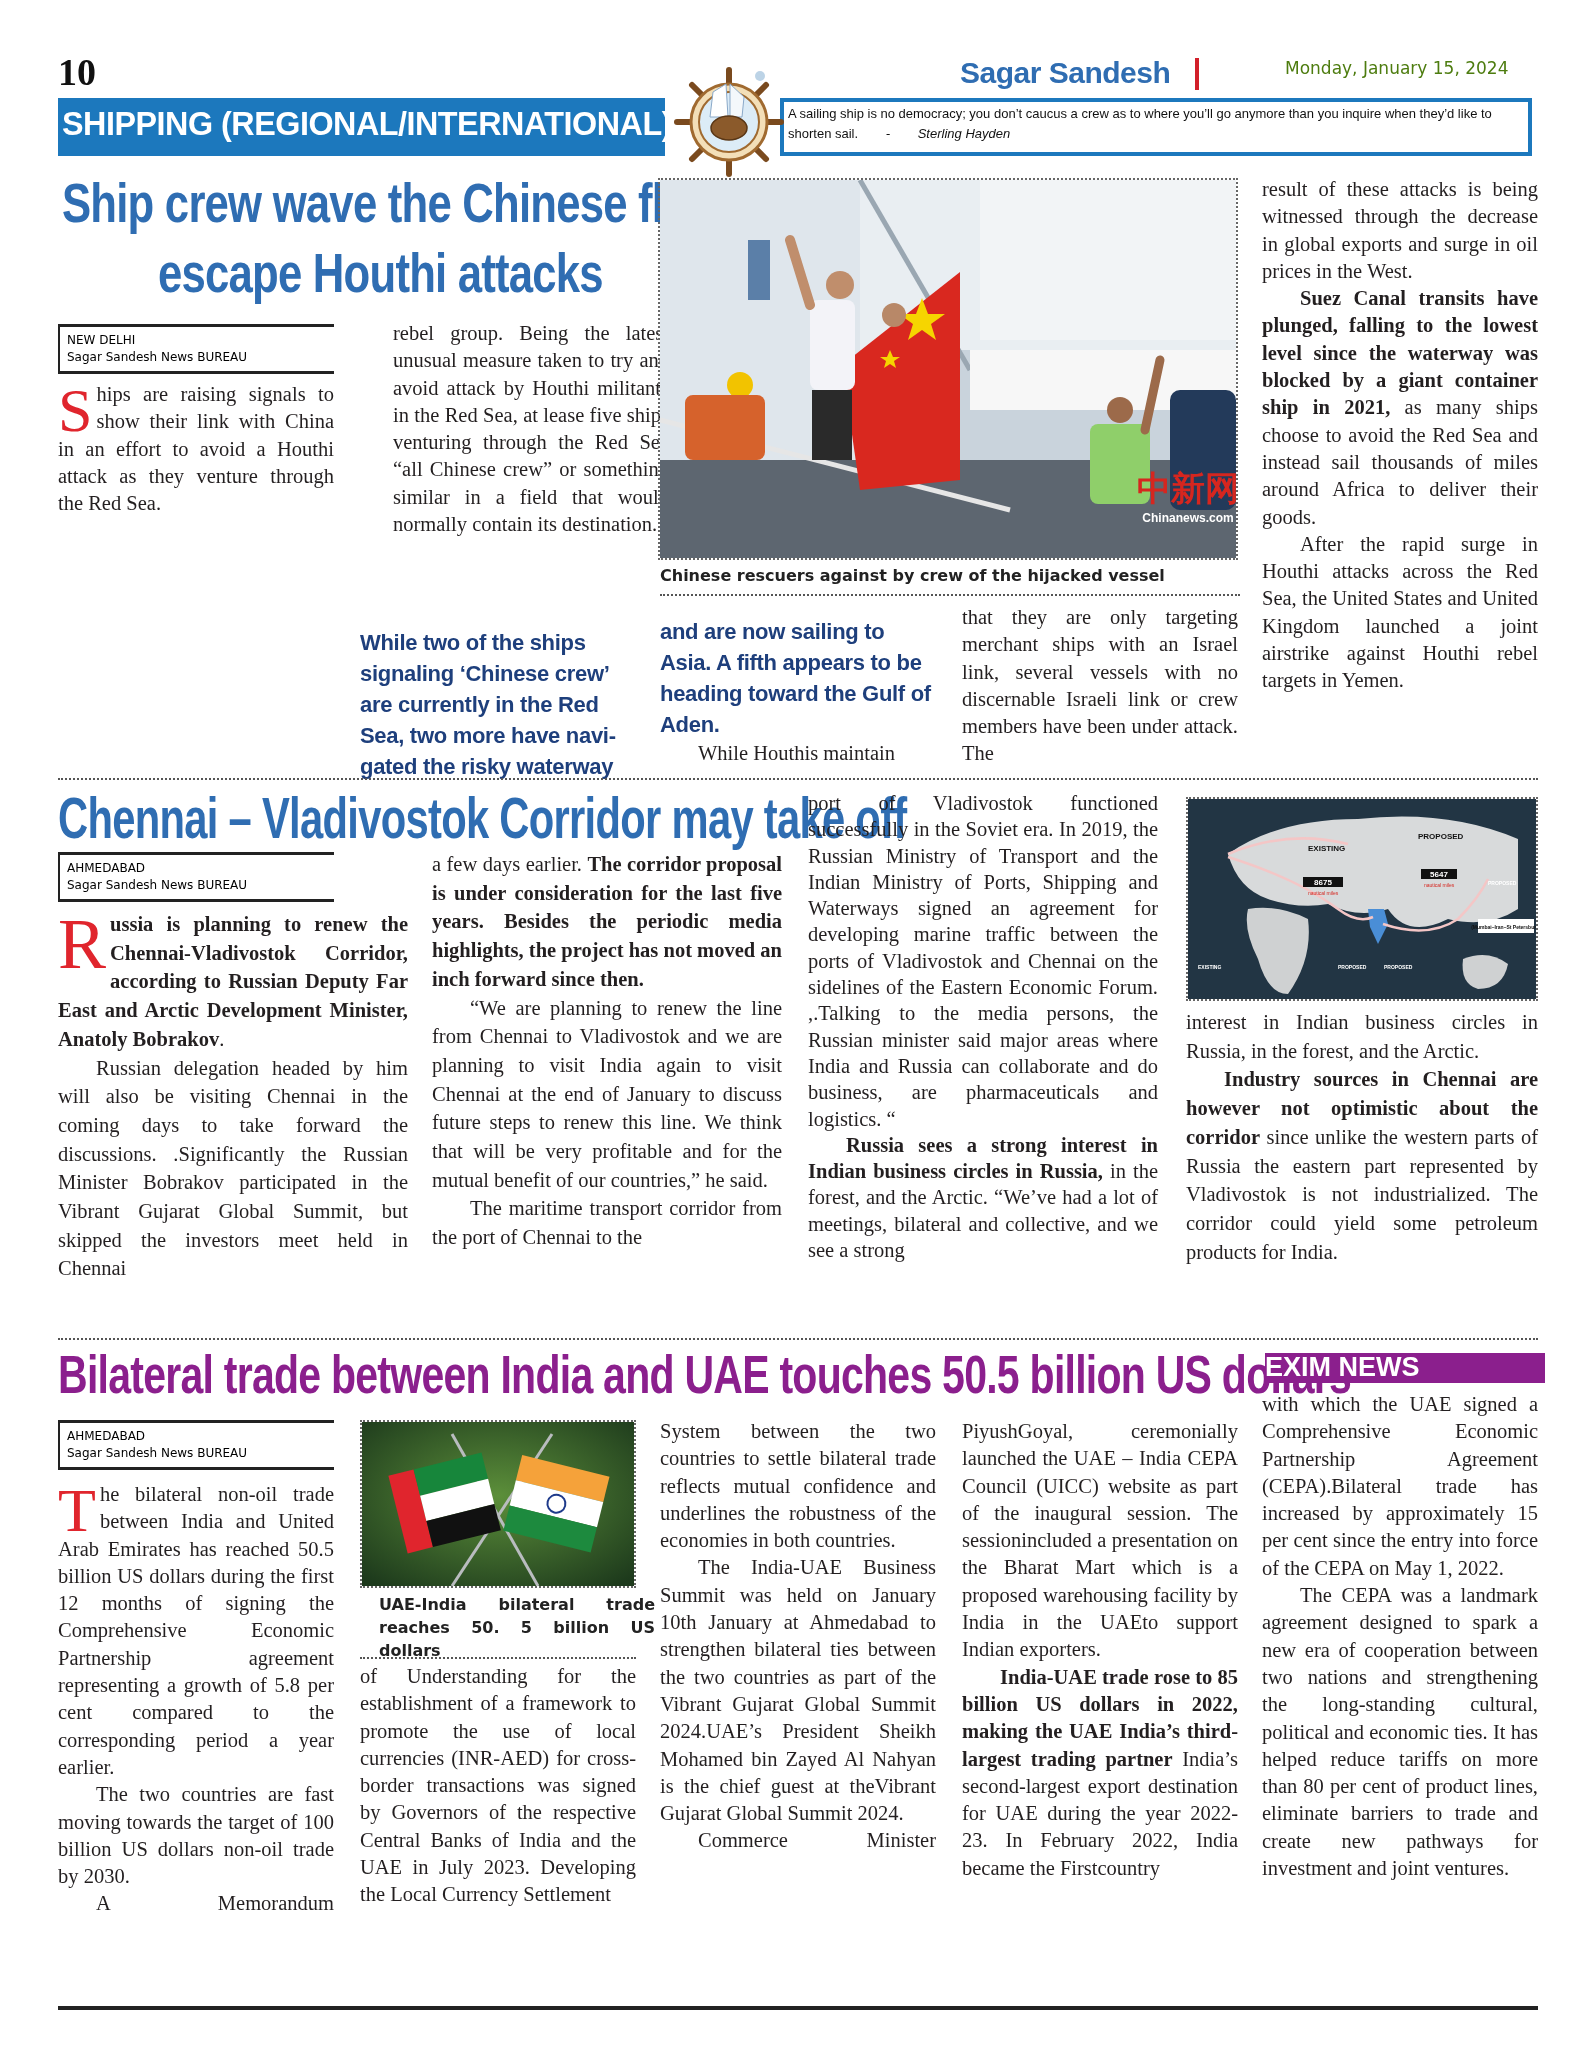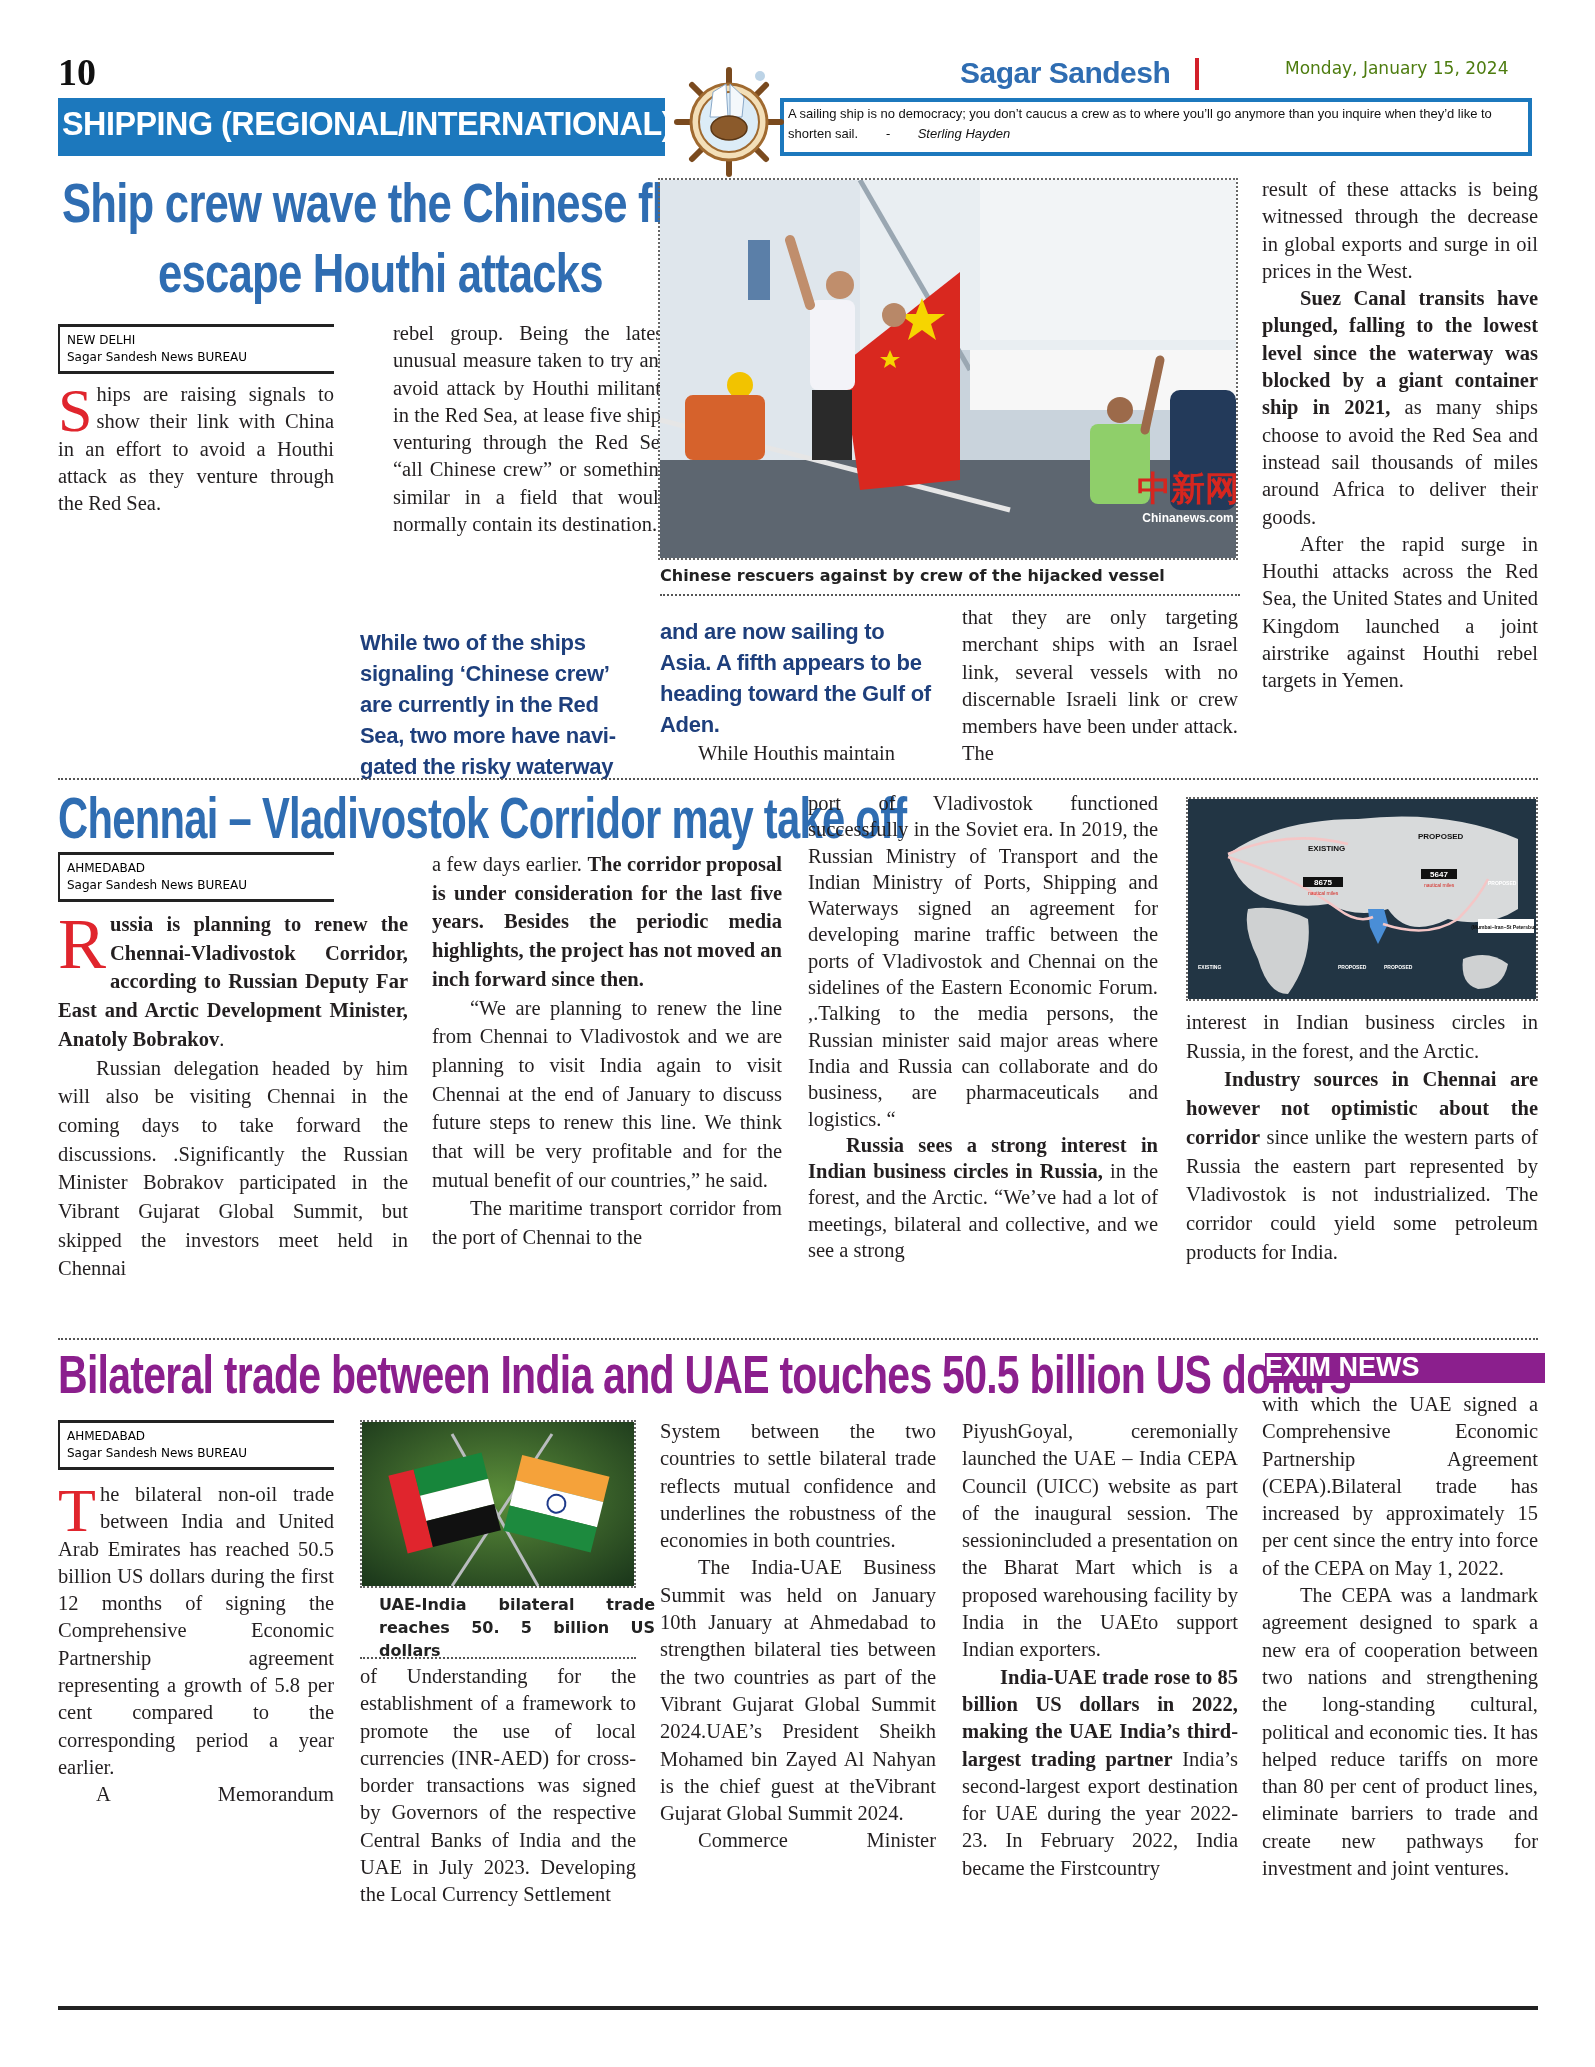--- a/index.html
+++ b/index.html
@@ -204,20 +204,21 @@
 <div class="abs exim-band"></div>
 <div class="abs exim-text">EXIM NEWS</div>
 
 <div class="abs byline" style="left:58px; top:1420px; width:276px;">
   <div>AHMEDABAD</div>
   <div>Sagar Sandesh News BUREAU</div>
 </div>
 
 <div class="abs col" style="left:58px; top:1481px; width:276px;">
   <p><span class="dropcap">T</span><span>he bilateral non-oil trade between India and United Arab Emirates has reached 50.5 billion US dollars during the first 12 months of signing the Comprehensive Economic Partnership agreement representing a growth of 5.8 per cent compared to the corresponding period a year earlier.</span></p>
+  <p class="ind">The two countries are fast moving towards the target of 100 billion US dollars non-oil trade by 2030.</p>
   <p class="ind" style="text-align-last: justify;">A Memorandum</p>
 </div>
 
 <div class="abs photo-frame" style="left:360px; top:1420px; width:276px; height:168px;">
   <svg width="272" height="164" viewBox="0 0 272 164">
     <defs>
       <radialGradient id="bg" cx="50%" cy="45%" r="70%">
         <stop offset="0" stop-color="#5c8f3a"></stop>
         <stop offset="1" stop-color="#1d3a1c"></stop>
       </radialGradient>

